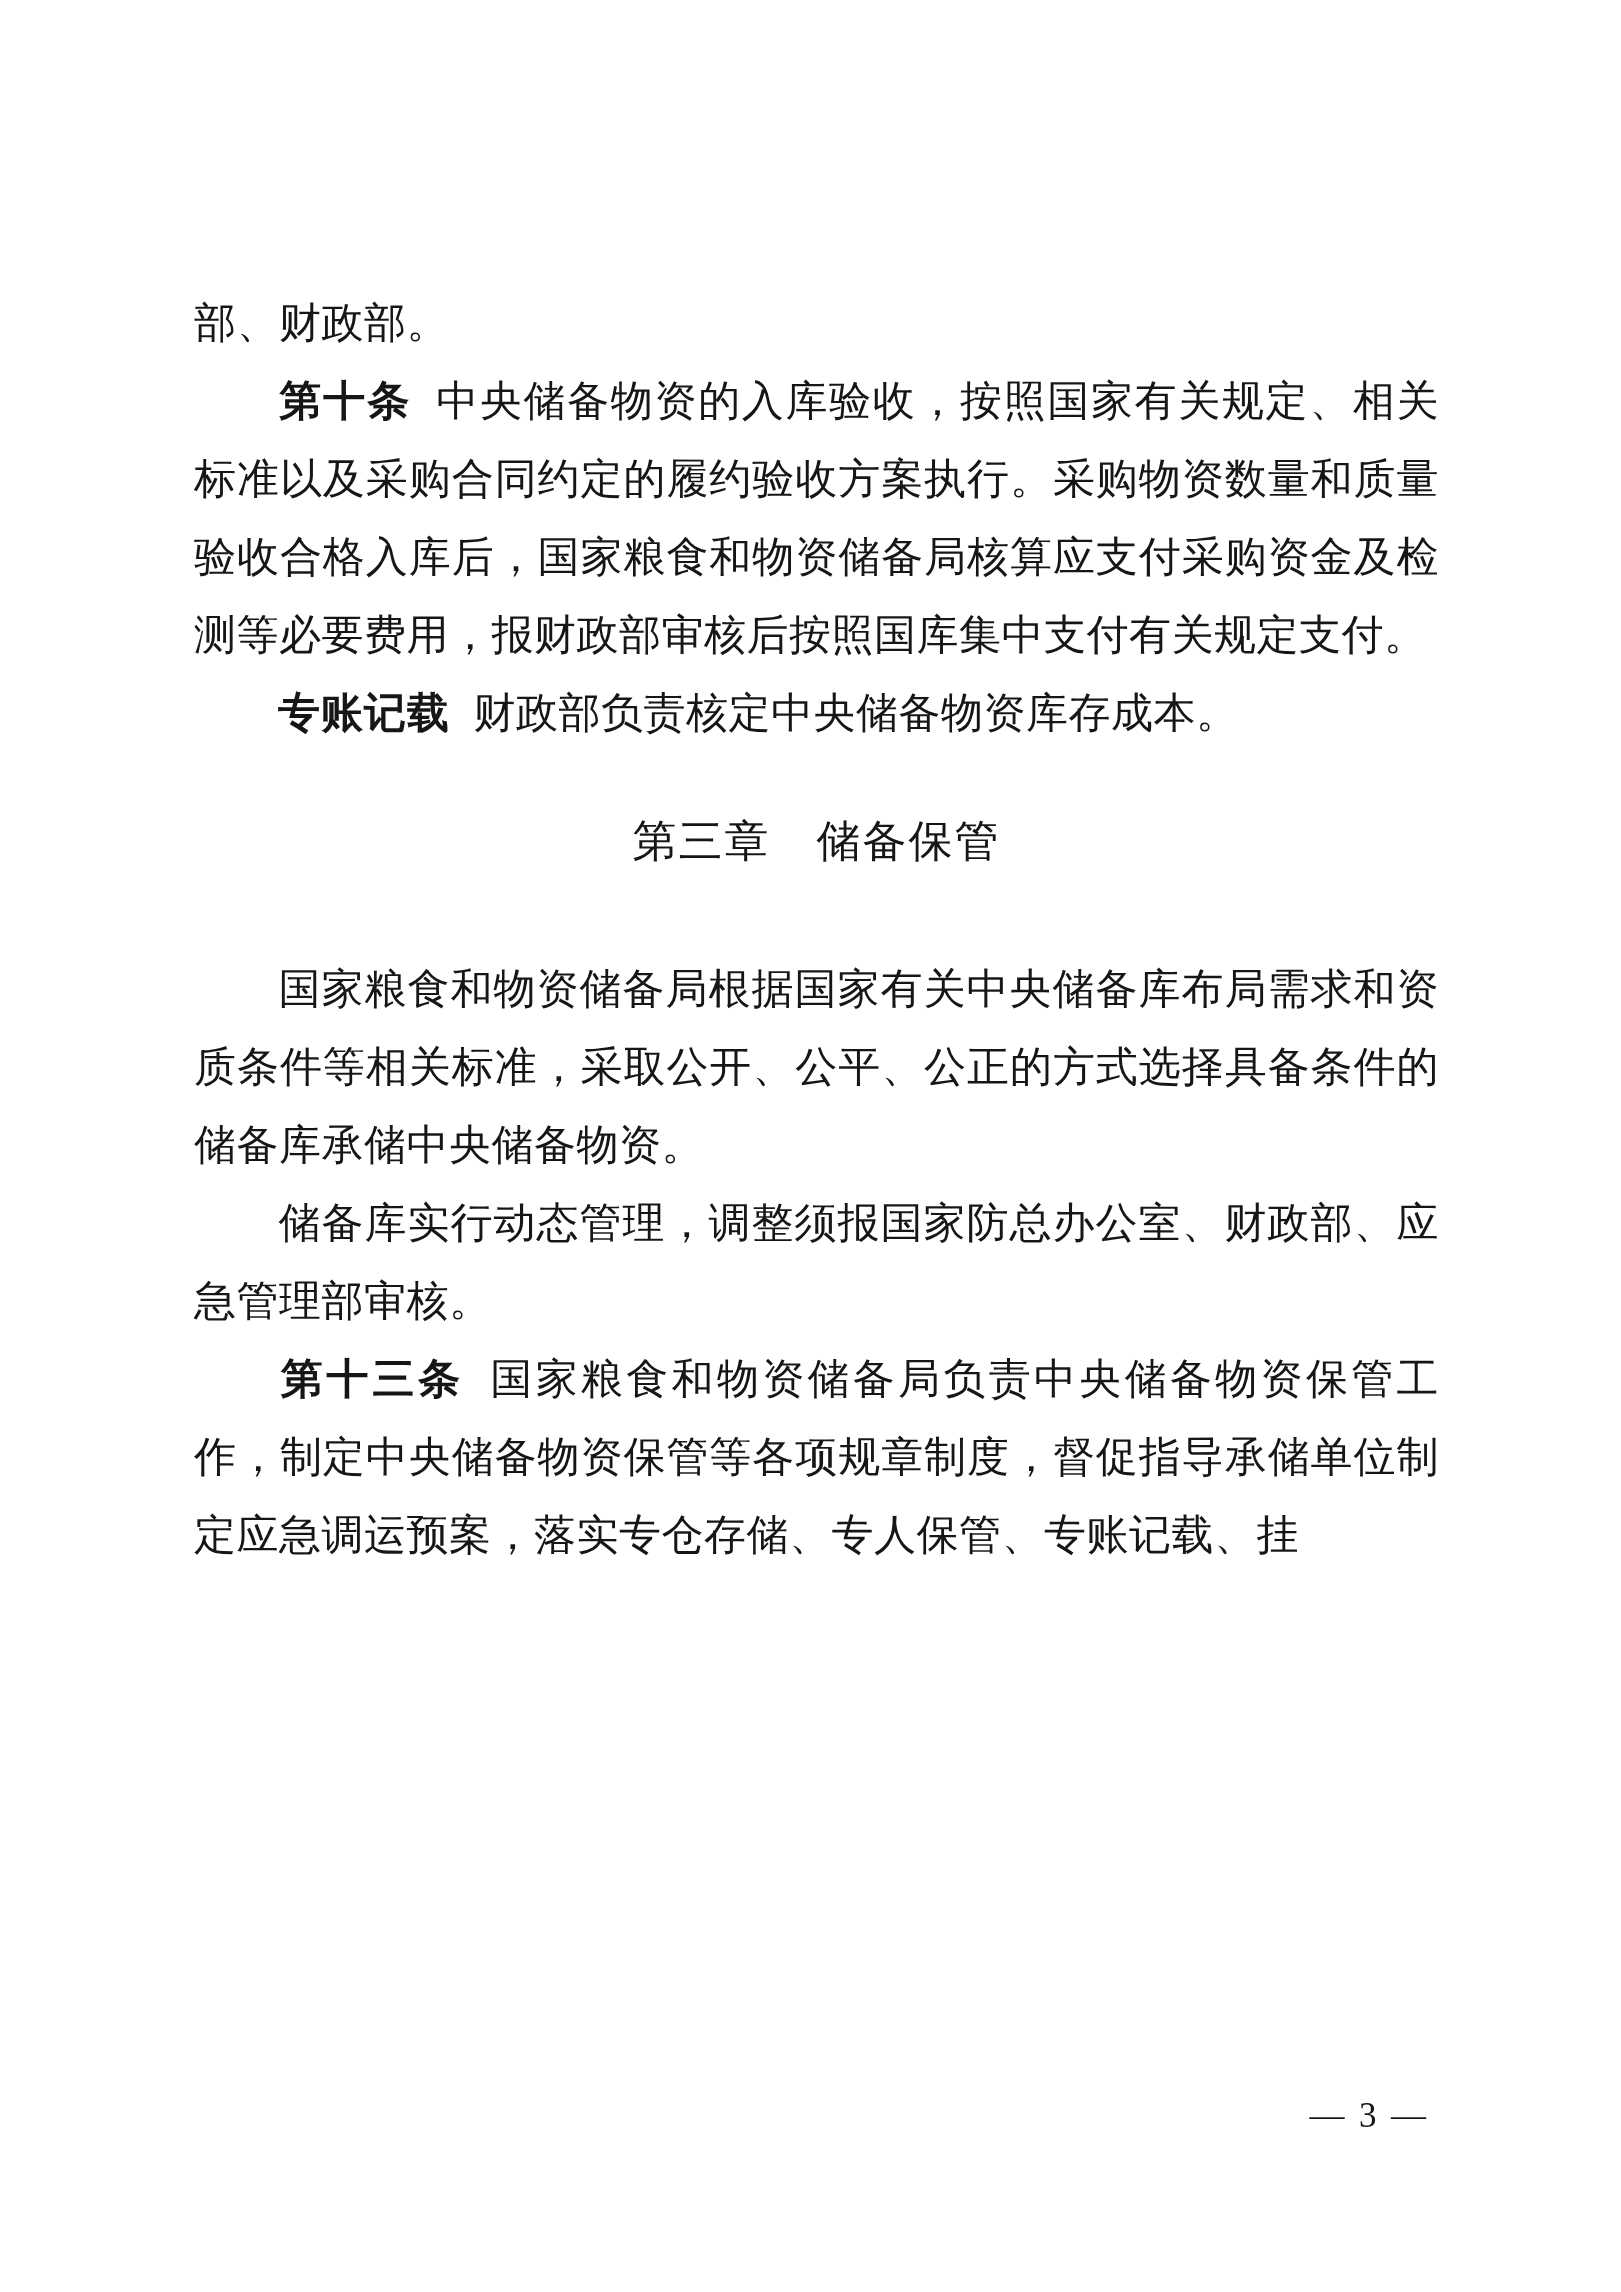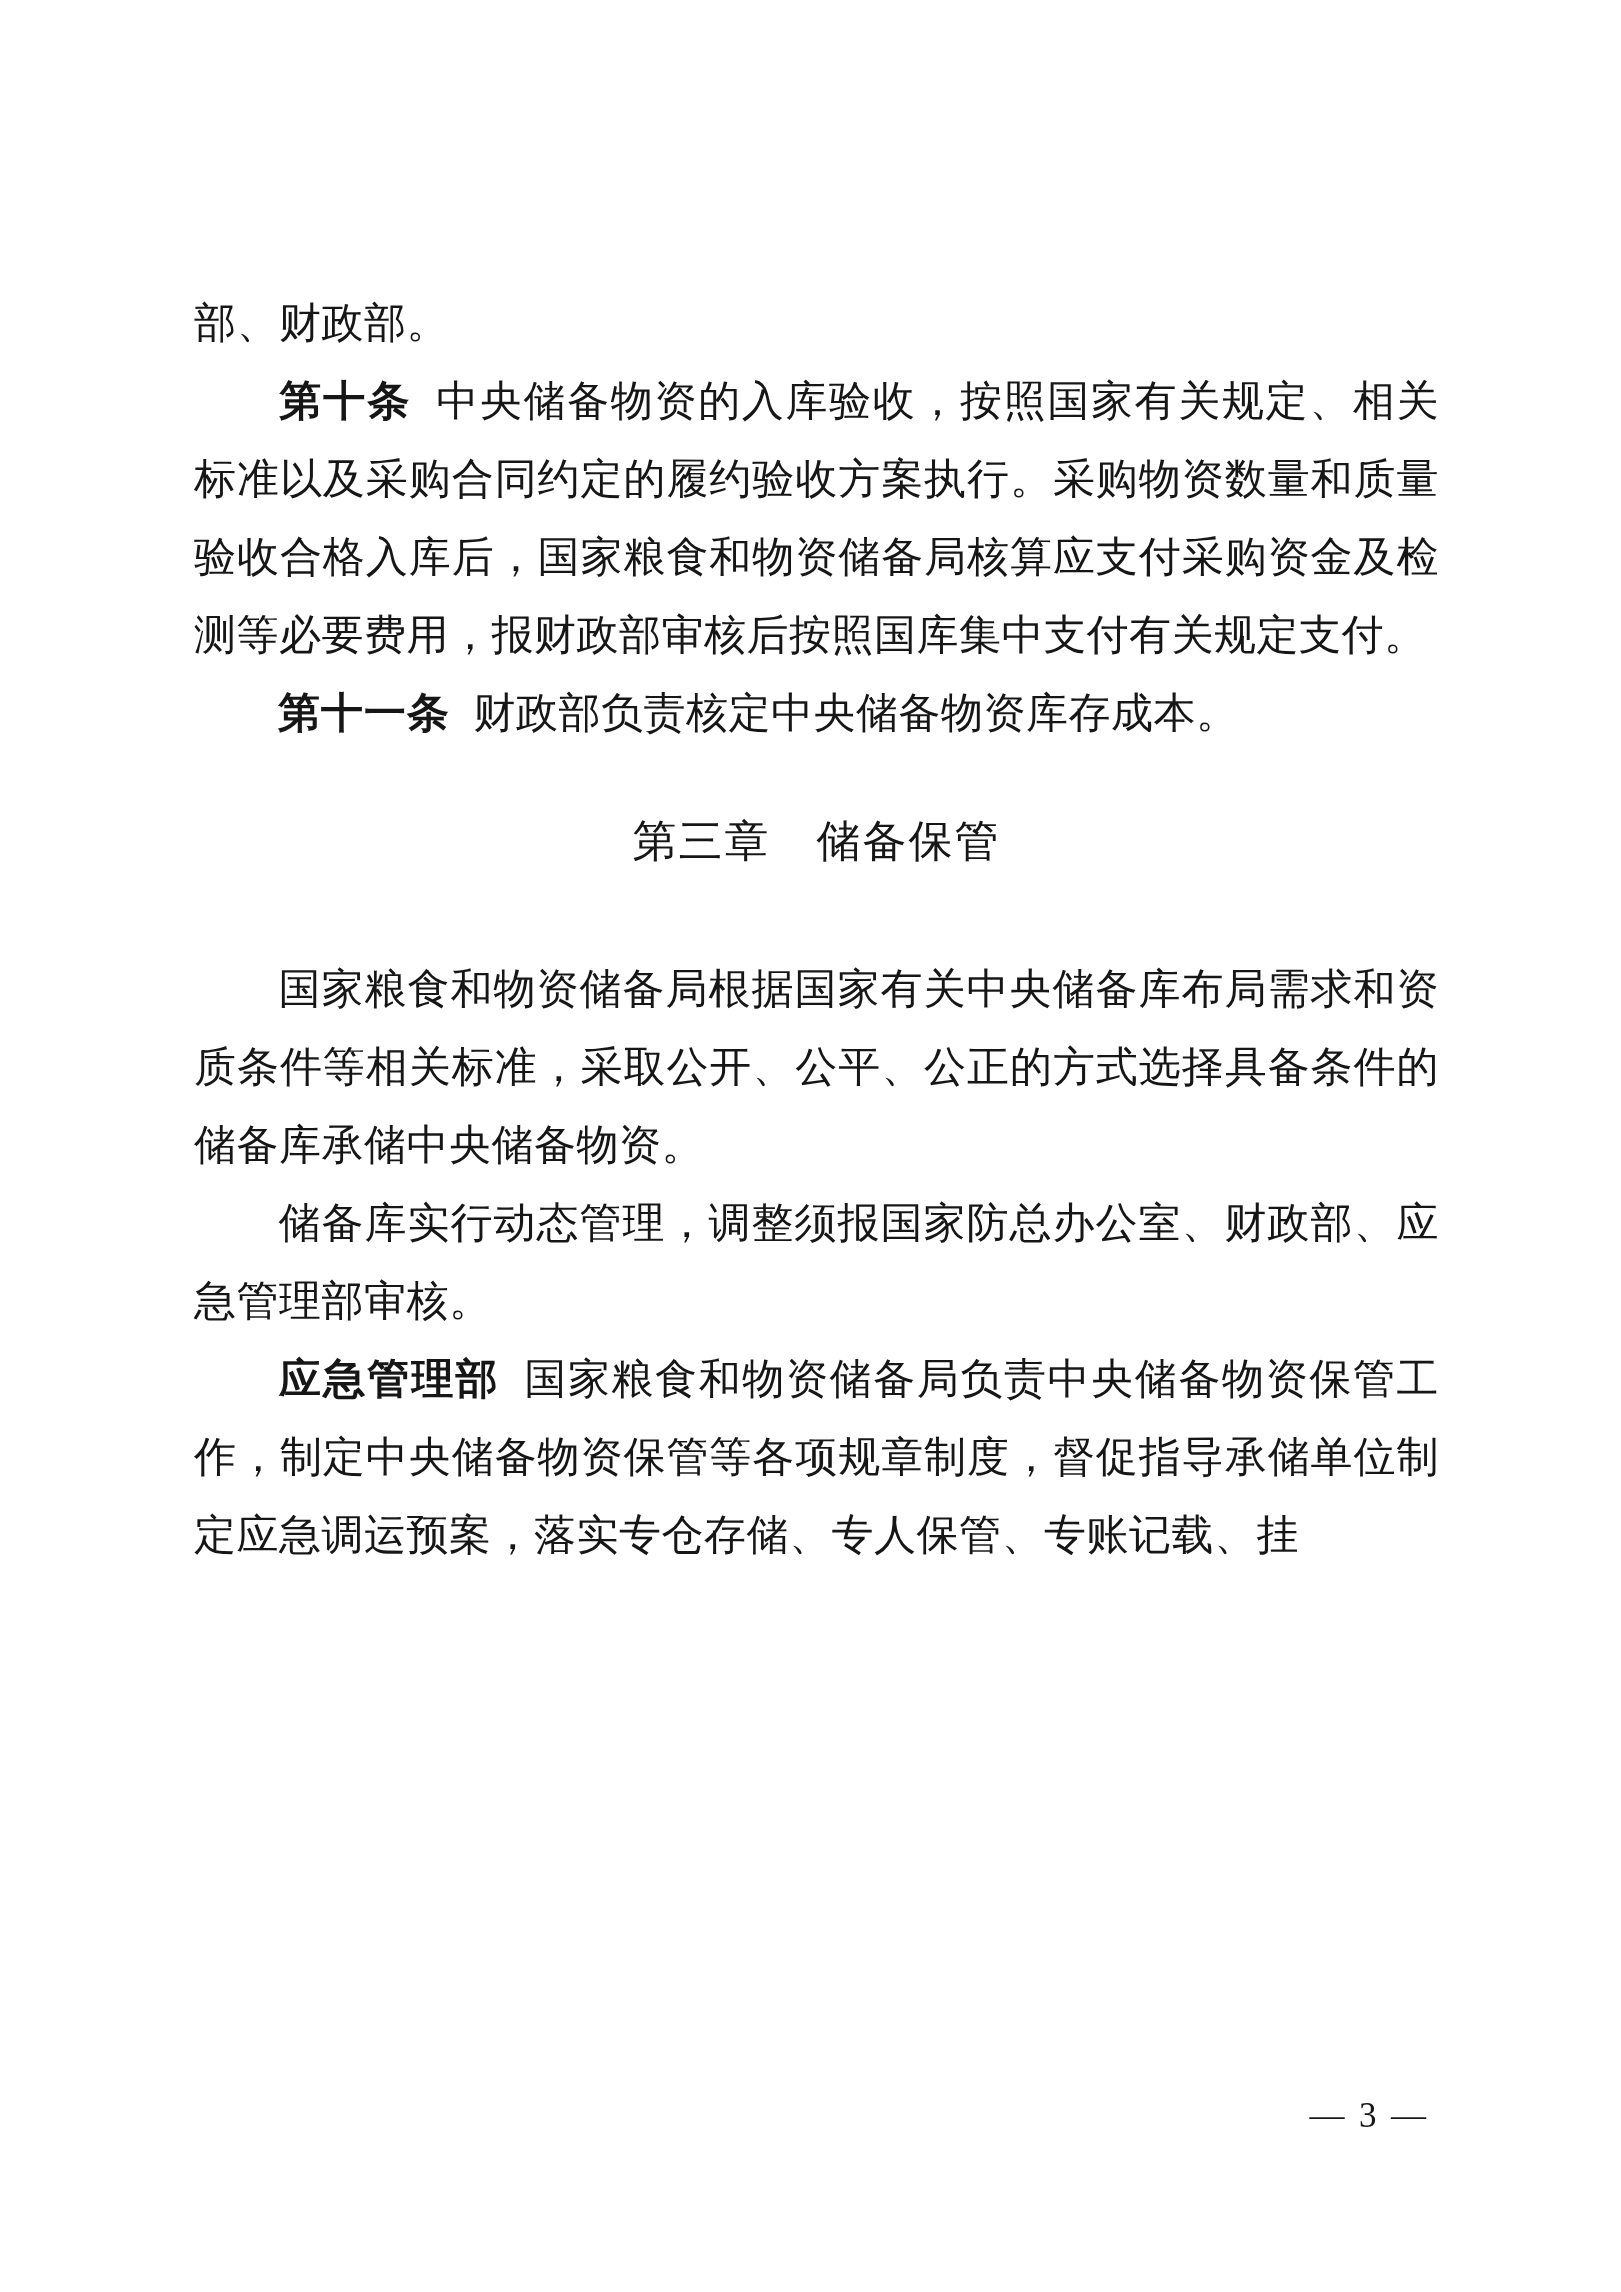--- a/index.html
+++ b/index.html
@@ -80,39 +80,39 @@
 
     <p class="para">
       <span>部、财政部。</span>
     </p>
 
     <p class="para">
       <span class="indent"></span><span class="article-label">第十条</span><span class="gap-after-label"></span><span>中央储备物资的入库验收，按照国家有关规定、相关标准以及采购合同约定的履约验收方案执行。采购物资数量和质量验收合格入库后，国家粮食和物资储备局核算应支付采购资金及检测等必要费用，报财政部审核后按照国库集中支付有关规定支付。</span>
     </p>
 
     <p class="para">
-      <span class="indent"></span><span class="article-label">第十一条</span><span class="gap-after-label"></span><span>财政部负责核定中央储备物资库存成本。</span>
+      <span class="indent"></span><span class="article-label">专账记载</span><span class="gap-after-label"></span><span>财政部负责核定中央储备物资库存成本。</span>
     </p>
 
     <div class="spacer-md"></div>
 
     <h2 class="chapter-title">第三章　储备保管</h2>
 
     <div class="spacer-lg"></div>
 
 
     <p class="para">
       <span class="indent"></span><span>国家粮食和物资储备局根据国家有关中央储备库布局需求和资质条件等相关标准，采取公开、公平、公正的方式选择具备条件的储备库承储中央储备物资。</span>
     </p>
 
     <p class="para">
       <span class="indent"></span><span>储备库实行动态管理，调整须报国家防总办公室、财政部、应急管理部审核。</span>
     </p>
 
     <p class="para">
-      <span class="indent"></span><span class="article-label">应急管理部</span><span class="gap-after-label"></span><span>国家粮食和物资储备局负责中央储备物资保管工作，制定中央储备物资保管等各项规章制度，督促指导承储单位制定应急调运预案，落实专仓存储、专人保管、专账记载、挂</span>
+      <span class="indent"></span><span class="article-label">第十三条</span><span class="gap-after-label"></span><span>国家粮食和物资储备局负责中央储备物资保管工作，制定中央储备物资保管等各项规章制度，督促指导承储单位制定应急调运预案，落实专仓存储、专人保管、专账记载、挂</span>
     </p>
 
   </div>
 
   <div class="page-number">— 3 —</div>
 </div>
 
 
 </body></html>

